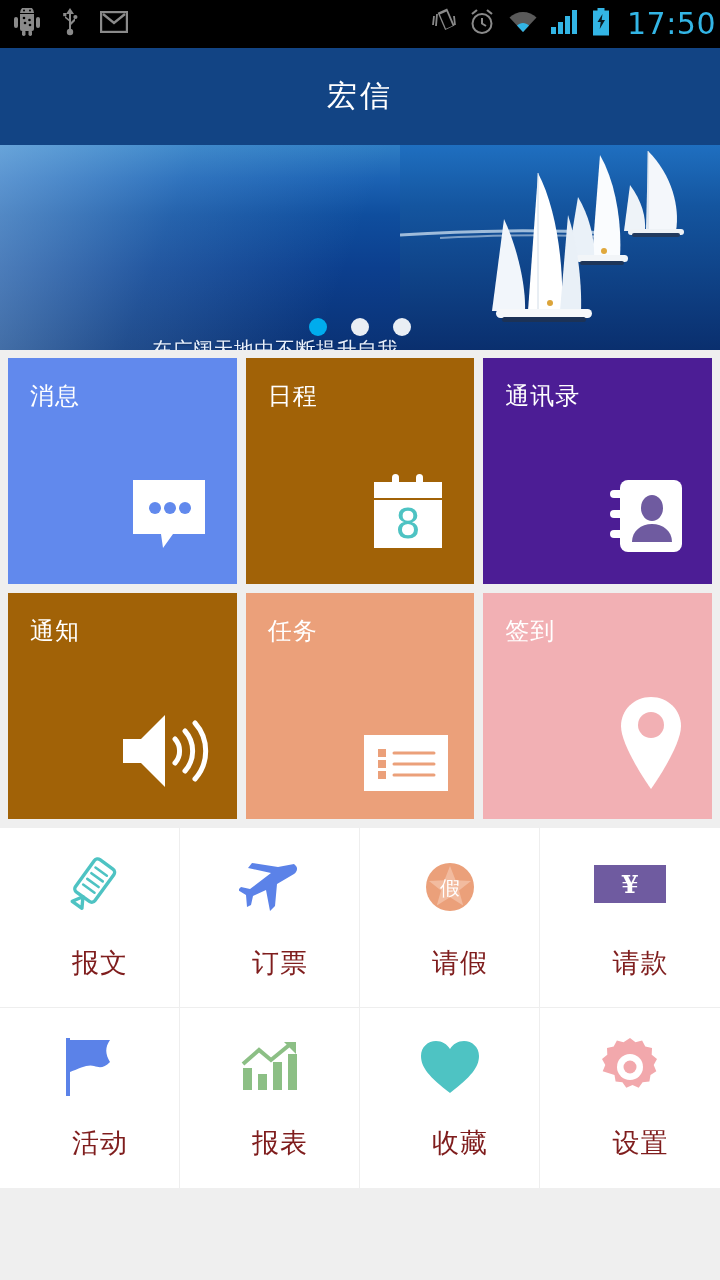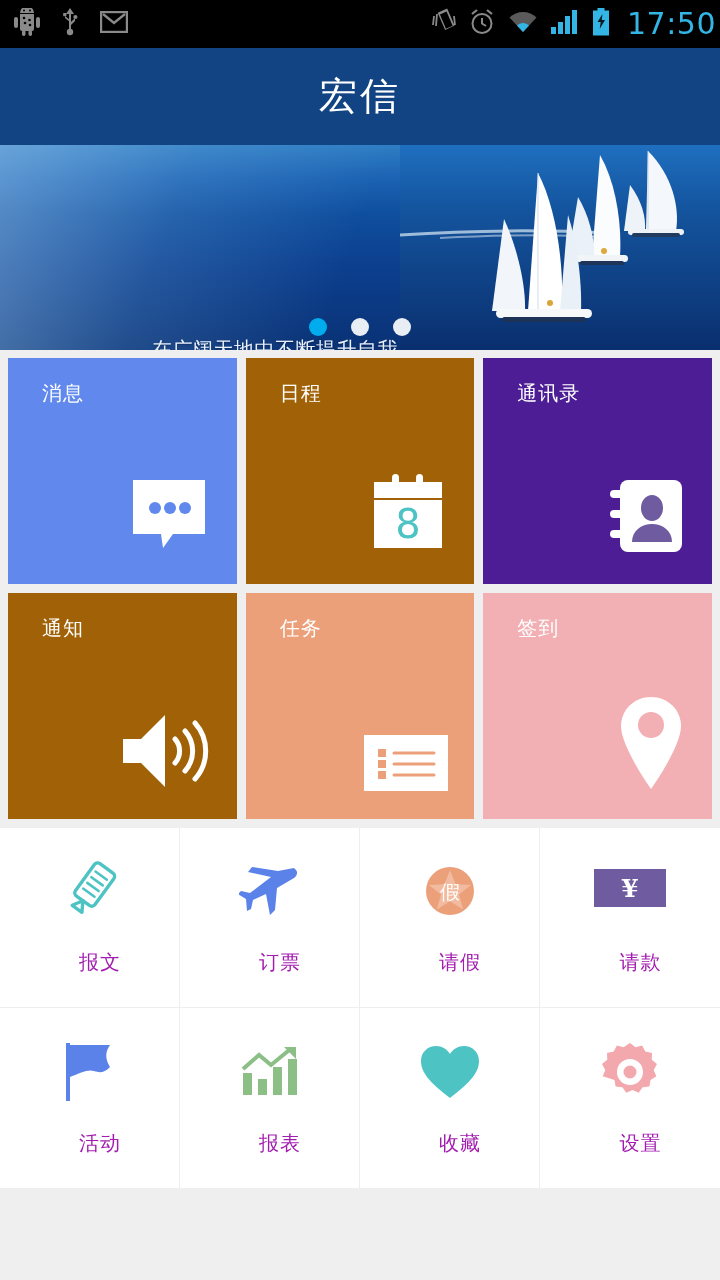--- a/index.html
+++ b/index.html
@@ -24,21 +24,21 @@
     color:#33b5e5; font-size:30px; letter-spacing:0.5px;
     font-family:"DejaVu Sans","Liberation Sans",sans-serif;
     margin-left:4px; line-height:1;
   }
 
   
   .header {
     height:97px; background:#124484;
     display:flex; align-items:center; justify-content:center;
   }
-  .header-title { color:#ffffff; font-size:38px; letter-spacing:3px; }
+  .header-title { color:#ffffff; font-size:30px; letter-spacing:3px; }
 
   
   .banner {
     position:relative; height:205px; width:720px; overflow:hidden;
     background:#0b4a9c;
   }
   .banner-sea {
     position:absolute; inset:0;
     background:
       linear-gradient(180deg,#2f7ec4 0%,#1c63b4 16%,#0f4e9e 34%,#0c3f8e 60%,#0a3275 100%);
@@ -64,22 +64,22 @@
   
   .tiles {
     padding:8px 8px 0 8px;
     display:grid;
     grid-template-columns:repeat(3,1fr);
     grid-auto-rows:226px;
     gap:9px;
   }
   .tile { position:relative; overflow:hidden; }
   .tile-label {
-    position:absolute; left:34px; top:22px;
-    color:#ffffff; font-size:20px; letter-spacing:1px;text-align:center;
+    position:absolute; left:22px; top:22px;
+    color:#ffffff; font-size:24px; letter-spacing:1px;text-align:center;
   }
   .tile-icon { position:absolute; right:26px; bottom:24px; }
 
   
   .shortcuts {
     margin-top:9px;
     background:#ffffff;
     display:grid;
     grid-template-columns:repeat(4,1fr);
     grid-auto-rows:180px;
@@ -88,21 +88,21 @@
     position:relative;
     display:flex; flex-direction:column;
     align-items:center; justify-content:center;
     border-right:1px solid #eeeeee;
     border-bottom:1px solid #eeeeee;
   }
   .shortcut:nth-child(4n) { border-right:none; }
   .shortcut:nth-child(n+5) { border-bottom:none; }
   .sc-icon { height:64px; display:flex; align-items:center; justify-content:center; }
   .sc-label {
-    margin-top:26px; color:#a21caf; font-size:20px; letter-spacing:1px;margin-left:21px;
+    margin-top:26px; color:#7f1d1d; font-size:27px; letter-spacing:1px;margin-left:21px;
   }
 </style>
 </head>
 <body>
 
 <div id="app">
 
   <div class="statusbar">
     <div class="sb-left">
       <span class="sb-icon">

